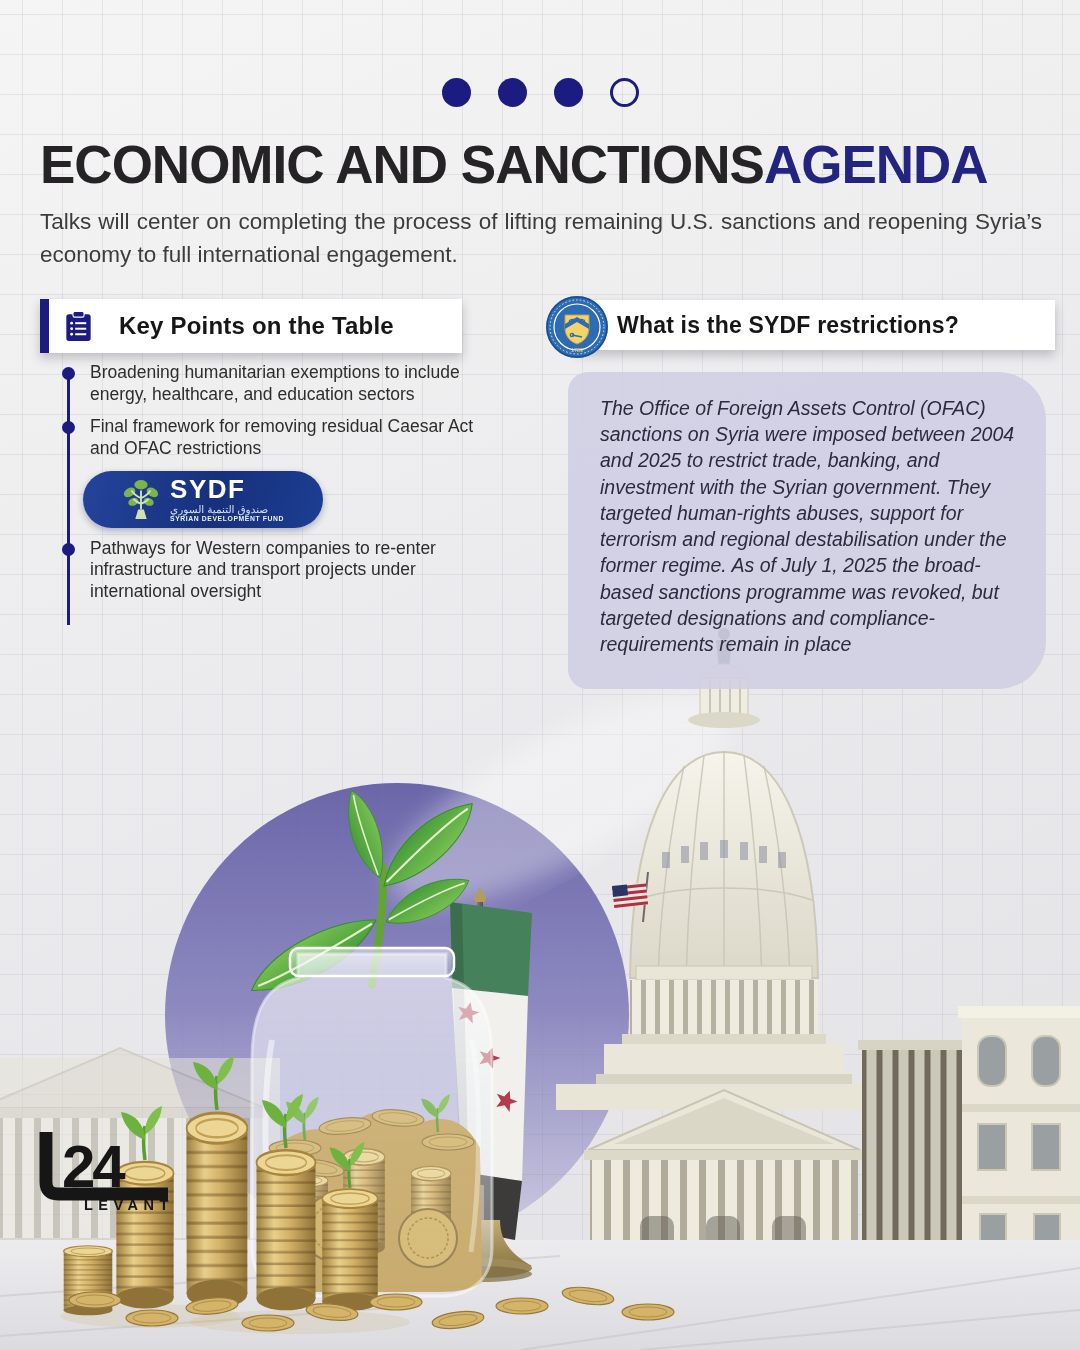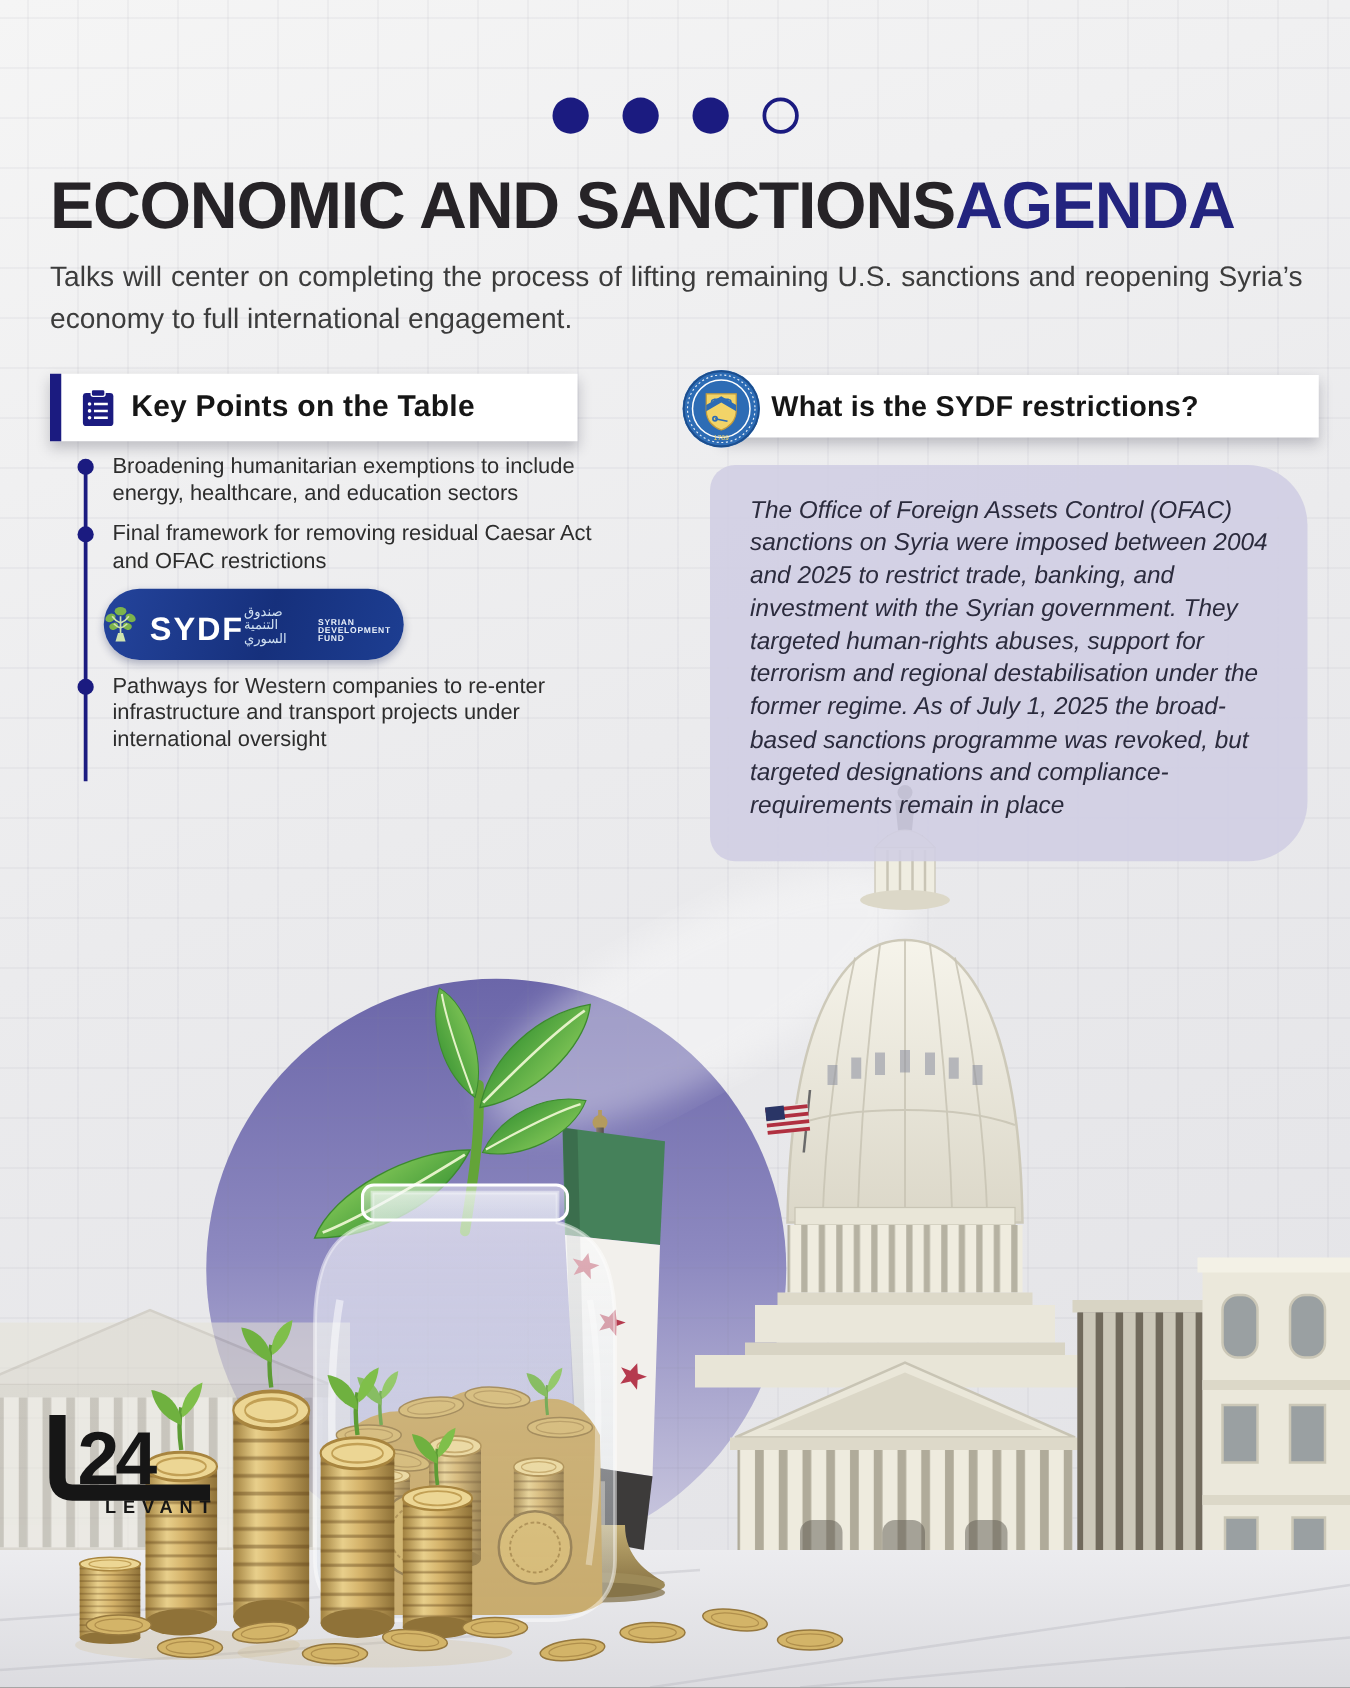--- a/index.html
+++ b/index.html
@@ -42,42 +42,42 @@
     font-size:22.5px;line-height:1.45;color:#3c3c3c;text-align:justify;
   }
   
   .sec-header{
     position:absolute;z-index:4;background:#fff;display:flex;align-items:center;
     box-shadow:0 5px 10px rgba(40,40,60,.25);
   }
   .kp-header{left:40px;top:299px;width:422px;height:54px;padding-left:0;}
   .kp-header .navy-bar{width:9px;align-self:stretch;background:var(--navy);margin-right:16px;}
   .sec-header h2{margin:0;font-size:24px;font-weight:bold;color:#161616;letter-spacing:.2px;}
-  .kp-header h2{margin-left:13px;}
+  .kp-header h2{margin-left:27px;}
   .ofac-header{left:577px;top:300px;width:438px;height:50px;padding-left:40px;}
   .ofac-header h2{font-size:23px;}
   .treasury-seal{position:absolute;left:545px;top:295px;width:64px;height:64px;z-index:5;}
   
   .timeline{position:absolute;left:62px;top:362px;width:418px;z-index:4;margin:0;padding:0;}
   .t-line{position:absolute;left:5px;top:11px;width:3px;height:252px;background:var(--navy);}
   .timeline li{
     list-style:none;position:relative;padding-left:28px;margin:0 0 11px 0;
     font-size:17.5px;line-height:1.24;color:var(--body);
   }
   .timeline li::before{
     content:"";position:absolute;left:0;top:5px;width:13px;height:13px;border-radius:50%;background:var(--navy);
   }
   
   .sydf{
     margin:4px 0 10px 21px;width:240px;height:57px;border-radius:29px;
     background:linear-gradient(105deg,#24449c 0%,#16307c 55%,#1d3e92 100%);
     display:flex;align-items:center;justify-content:center;gap:10px;
     box-shadow:0 3px 7px rgba(20,30,80,.3);
   }
-  .sydf-text{display:flex;align-items:flex-end;line-height:1;}
+  .sydf-text{display:flex;flex-direction:column;align-items:flex-start;line-height:1;}
   .sydf-acronym{font-size:26px;font-weight:bold;color:#fff;letter-spacing:1.5px;}
   .sydf-arabic{font-size:10.5px;color:#cfe0f2;margin-top:2px;}
   .sydf-full{font-size:6.8px;color:#e8f0fa;letter-spacing:.6px;margin-top:2px;font-weight:bold;}
   
   .ofac-panel{
     position:absolute;left:568px;top:372px;width:478px;height:317px;z-index:4;box-sizing:border-box;
     background:rgba(208,206,227,.9);border-radius:20px 48px 48px 20px;
     padding:23px 28px 0 32px;
   }
   .ofac-panel p{

